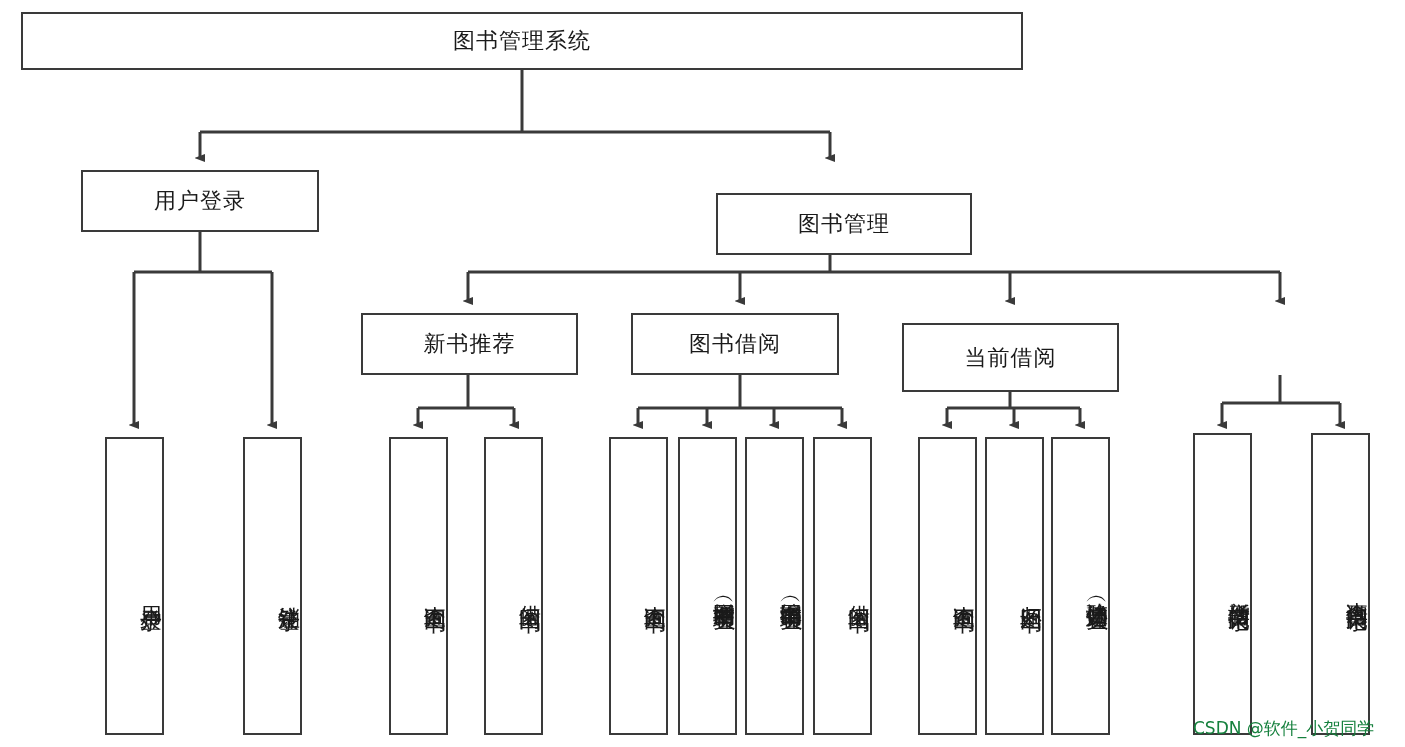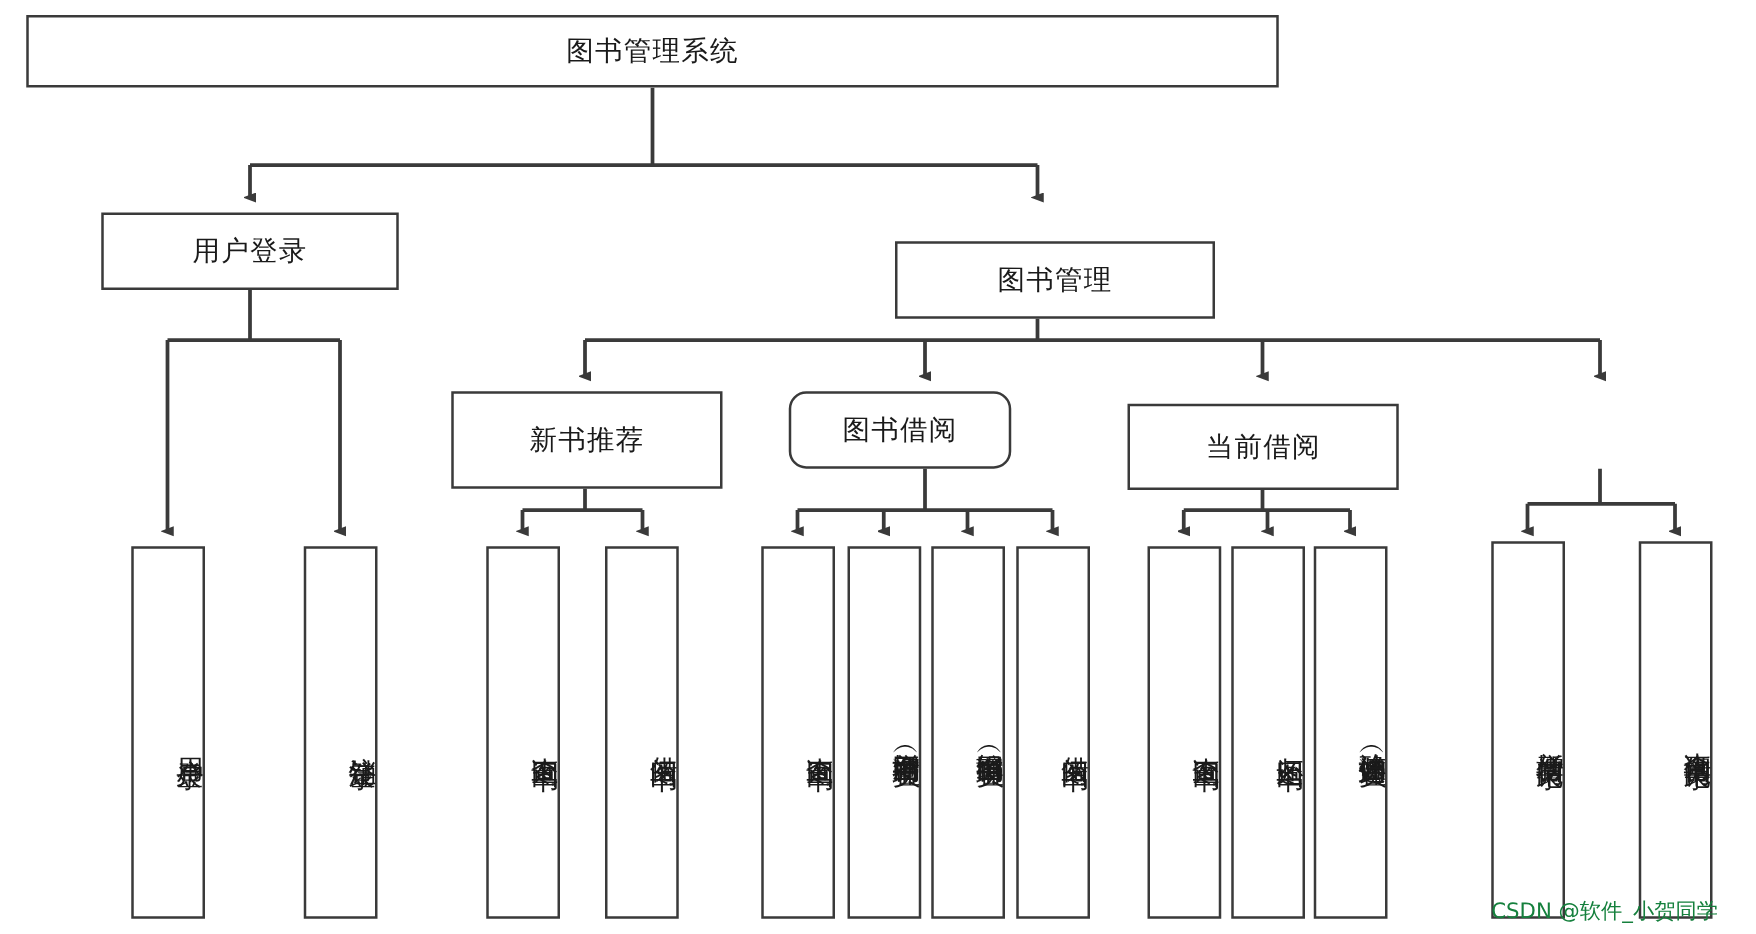--- a/index.html
+++ b/index.html
@@ -120,24 +120,24 @@
     <span>图书管理系统</span>
   </div>
 
   <div class="node horizontal" style="left:81px; top:170px; width:238px; height:62px;">
     <span>用户登录</span>
   </div>
   <div class="node horizontal" style="left:716px; top:170px; width:256px; height:62px;margin-top:23px;">
     <span>图书管理</span>
   </div>
 
-  <div class="node horizontal" style="left:361px; top:313px; width:217px; height:78px;">
+  <div class="node horizontal" style="left:361px; top:313px; width:217px; height:62px;">
     <span>新书推荐</span>
   </div>
-  <div class="node horizontal" style="left:631px; top:313px; width:178px; height:62px;border-radius:14px;">
+  <div class="node horizontal" style="left:631px; top:313px; width:208px; height:62px;">
     <span>图书借阅</span>
   </div>
   <div class="node horizontal" style="left:902px; top:323px; width:217px; height:69px;">
     <span>当前借阅</span>
   </div>
 
   <div class="node vertical" style="left:105px; top:437px; width:59px; height:298px;">
     <span>用户登录</span>
   </div>
   <div class="node vertical" style="left:243px; top:437px; width:59px; height:298px;">

